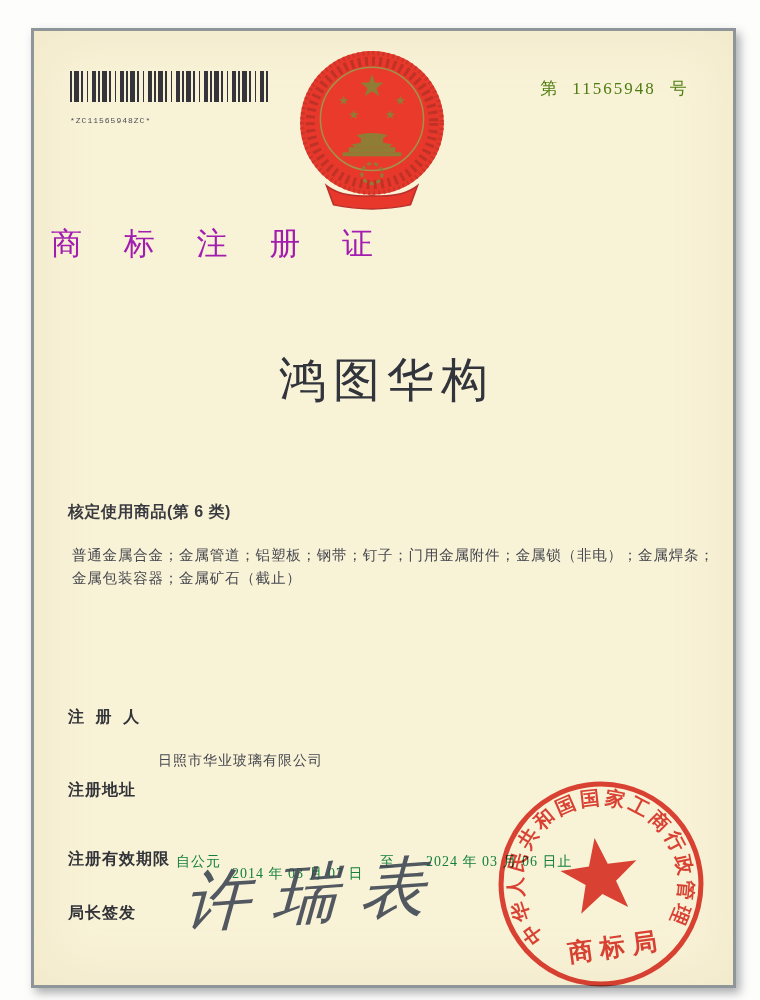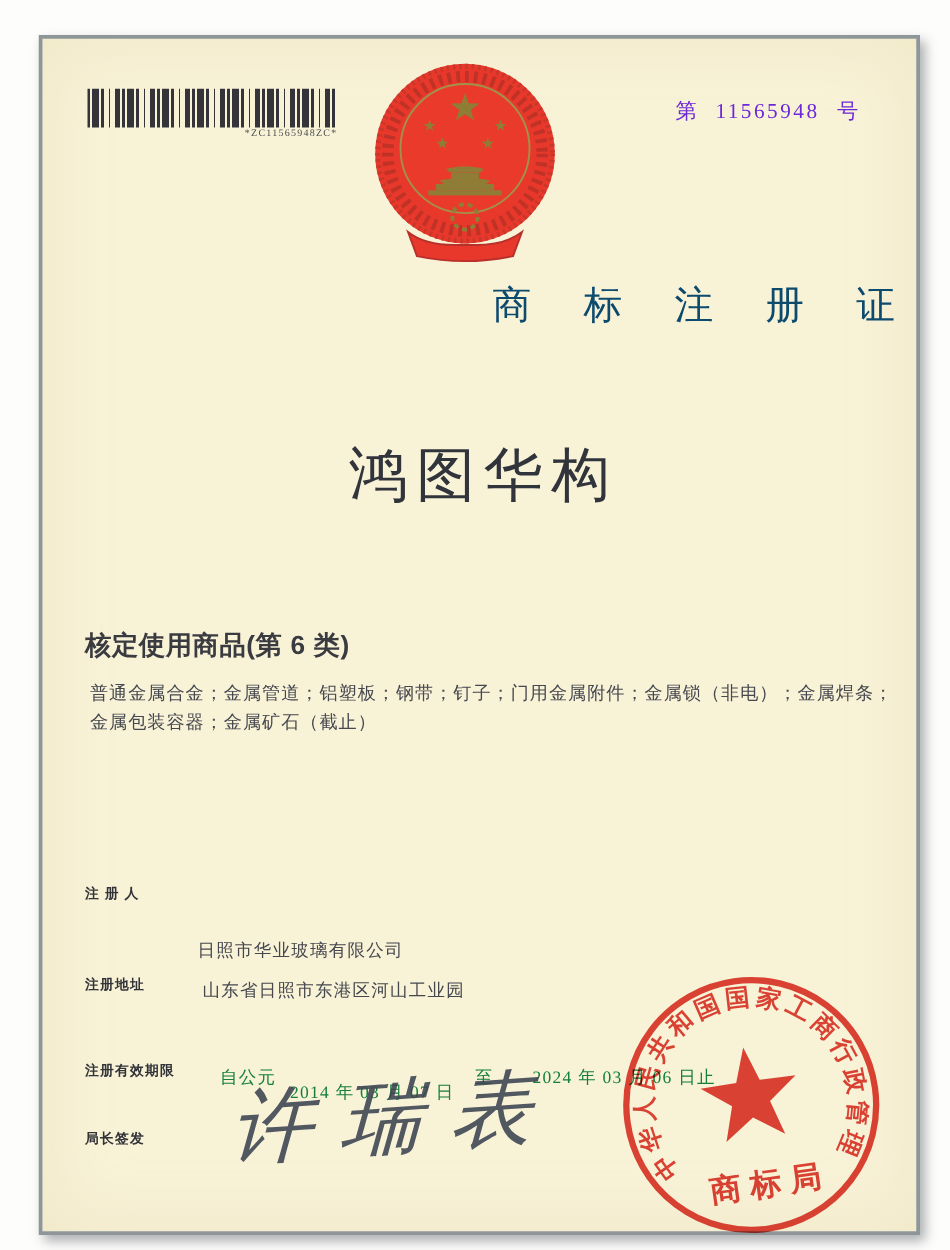--- a/index.html
+++ b/index.html
@@ -23,58 +23,58 @@
     height:31px; width:198px;
     background:
       repeating-linear-gradient(90deg,
         #34343a 0 2px, transparent 2px 4px,
         #34343a 4px 9px, transparent 9px 11px,
         #34343a 11px 13px, transparent 13px 17px,
         #34343a 17px 18px, transparent 18px 22px,
         #34343a 22px 26px, transparent 26px 28px);
   }
   .barcode-text {
-    margin-top:0; text-align:right; font-size:8px; letter-spacing:1px;
-    color:#4a4c52; font-family:Liberation Serif, serif;
+    margin-top:14px; text-align:left; font-size:8px; letter-spacing:1px;
+    color:#4a4c52; font-family:Liberation Mono, monospace;
   }
   
   .cert-no {
     position:absolute; left:462px; top:46px; width:236px;
-    font-size:17px; color:#6d28d9; text-align:center; letter-spacing:1px;
+    font-size:17px; color:#4d7c0f; text-align:center; letter-spacing:1px;
   }
   .cert-no .num { margin:0 14px; letter-spacing:2px; }
   
   .emblem { position:absolute; left:262px; top:15px; width:152px; height:170px; }
   
   .doc-title {
     position:absolute; left:0; top:192px; width:100%;
-    text-align:right; font-size:31px; color:#0c4a6e;
+    text-align:left; font-size:31px; color:#a21caf;
     letter-spacing:17px; padding-left:17px; font-weight:500;
   }
   
   .tm-name {
     position:absolute; left:0; top:318px; width:100%;
     text-align:center; font-size:47px; color:#32343c;
     letter-spacing:7px; padding-left:7px;
   }
   
   .goods-class {
     position:absolute; left:34px; top:471px;
     font-family:"Liberation Sans","DejaVu Sans",sans-serif;
-    font-weight:bold; font-size:21px; color:#3a3b40; letter-spacing:.5px;
+    font-weight:bold; font-size:16px; color:#3a3b40; letter-spacing:.5px;
   }
   .goods-text {
     position:absolute; left:38px; top:513px; width:645px;
     font-size:14.5px; line-height:23px; letter-spacing:.8px; color:#46484f;
   }
   
   .field-label {
     position:absolute;
-    font-family:Liberation Serif, serif;
-    font-weight:bold; font-size:11px; color:#323338; letter-spacing:1px;
+    font-family:Liberation Mono, monospace;
+    font-weight:bold; font-size:16px; color:#323338; letter-spacing:1px;
   }
   .field-value { position:absolute; font-size:14px; color:#45474e; letter-spacing:1px; }
   
   .v-piece { position:absolute; font-size:14px; color:#15803d; letter-spacing:1px; }
   
   .signature {
     position:absolute; left:150px; top:818px;
     font-size:66px; color:#3c4350; letter-spacing:22px;
     font-style:italic; transform:rotate(-4deg) skewX(-6deg);
     opacity:.88; white-space:nowrap;
@@ -125,21 +125,20 @@
 
   <div class="tm-name">鸿图华构</div>
 
   <div class="goods-class">核定使用商品(第 6 类)</div>
   <div class="goods-text">普通金属合金；金属管道；铝塑板；钢带；钉子；门用金属附件；金属锁（非电）；金属焊条；金属包装容器；金属矿石（截止）</div>
 
   <div class="field-label" style="left:34px; top:676px;">注 册 人</div>
   <div class="field-value" style="left:124px; top:680px;margin-top:41px;">日照市华业玻璃有限公司</div>
 
   <div class="field-label" style="left:34px; top:749px;">注册地址</div>
-  <div class="field-value" style="left:128px; top:753px;">山东省日照市东港区河山工业园</div>
 
   <div class="field-label" style="left:34px; top:818px;">注册有效期限</div>
   <div class="v-piece" style="left:142px; top:822px;">自公元</div>
   <div class="v-piece" style="left:198px; top:822px;margin-top:12px;">2014 年 03 月 07 日</div>
   <div class="v-piece" style="left:346px; top:822px;">至</div>
   <div class="v-piece" style="left:392px; top:822px;">2024 年 03 月 06 日止</div>
 
   <div class="field-label" style="left:34px; top:872px;">局长签发</div>
   <div class="signature">许瑞表</div>
 

